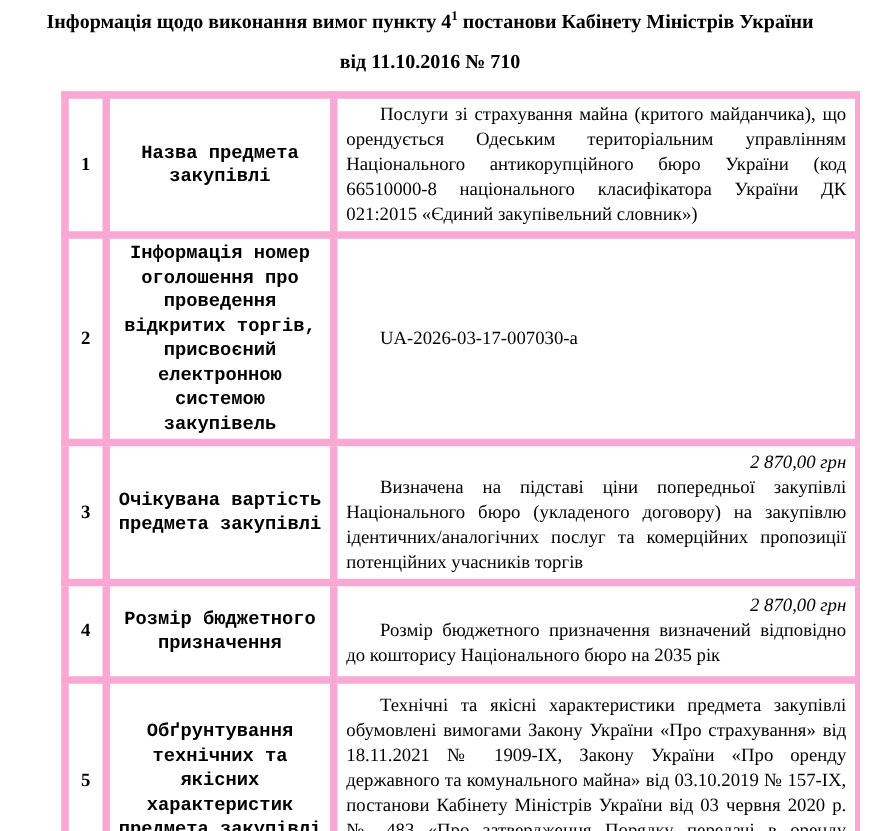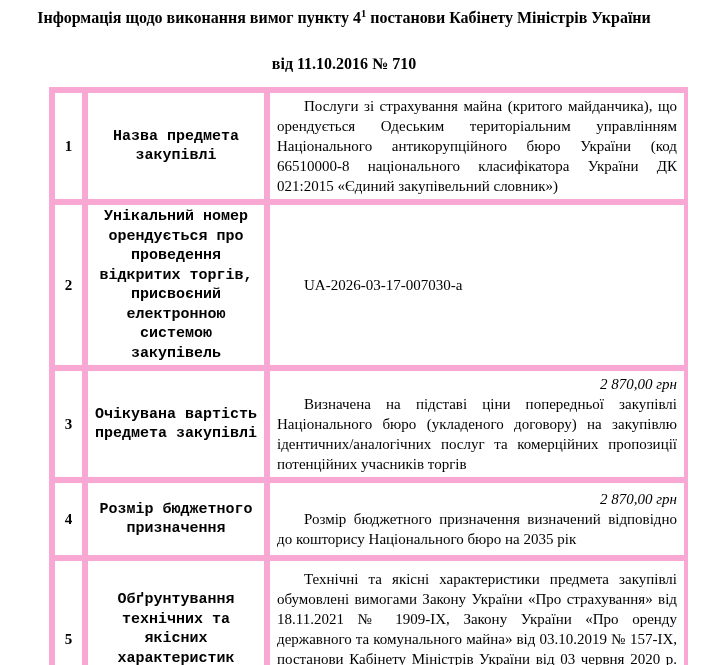--- a/index.html
+++ b/index.html
@@ -21,21 +21,21 @@
     padding-top: 8px;
   }
   .title-line {
     text-align: center;
     font-weight: bold;
     font-size: 16px;
     line-height: 19px;
     margin: 0;
   }
   .title-line.second {
-    margin-top: 27px;
+    margin-top: 13px;
   }
   sup.title-sup {
     font-size: 10.5px;
     line-height: 0;
   }
   table.info-table {
     border-collapse: collapse;
     table-layout: fixed;
     width: 635px;
     margin: 14px 0 0 49px;
@@ -98,21 +98,21 @@
     <tbody>
       <tr class="r1">
         <td class="cell-num">1</td>
         <td class="cell-label">Назва предмета закупівлі</td>
         <td class="cell-content">
           <p>Послуги зі страхування майна (критого майданчика), що орендується Одеським територіальним управлінням Національного антикорупційного бюро України (код 66510000-8 національного класифікатора України ДК 021:2015 «Єдиний закупівельний словник»)</p>
         </td>
       </tr>
       <tr class="r2">
         <td class="cell-num">2</td>
-        <td class="cell-label">Унікальний номер орендується про проведення відкритих торгів, присвоєний електронною системою закупівель</td>
+        <td class="cell-label">Інформація номер оголошення про проведення відкритих торгів, присвоєний електронною системою закупівель</td>
         <td class="cell-content">
           <p>UA-2026-03-17-007030-a</p>
         </td>
       </tr>
       <tr class="r3">
         <td class="cell-num">3</td>
         <td class="cell-label">Очікувана вартість предмета закупівлі</td>
         <td class="cell-content">
           <p class="amount">2 870,00 грн</p>
           <p>Визначена на підставі ціни попередньої закупівлі Національного бюро (укладеного договору) на закупівлю ідентичних/аналогічних послуг та комерційних пропозиції потенційних учасників торгів</p>

